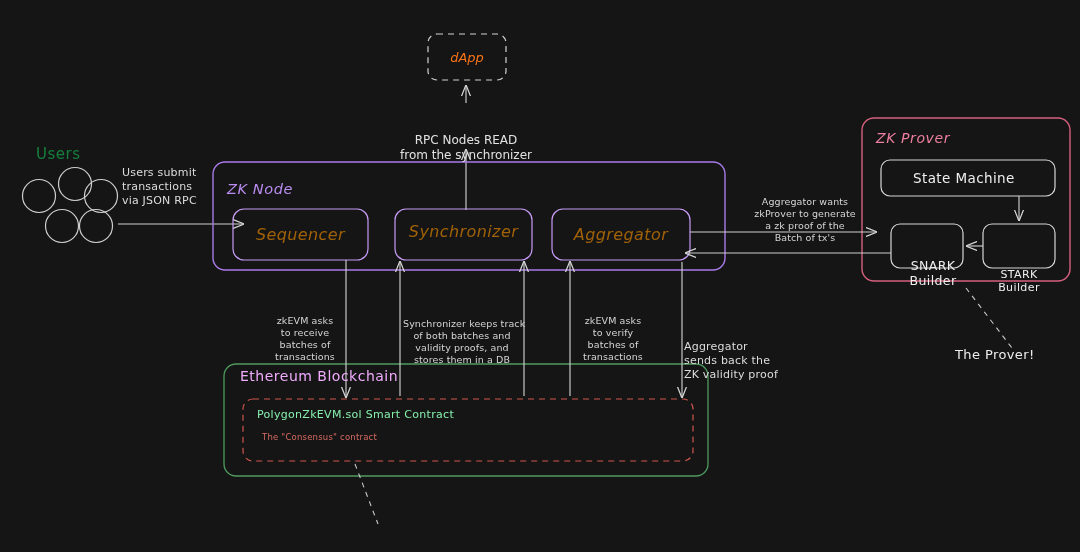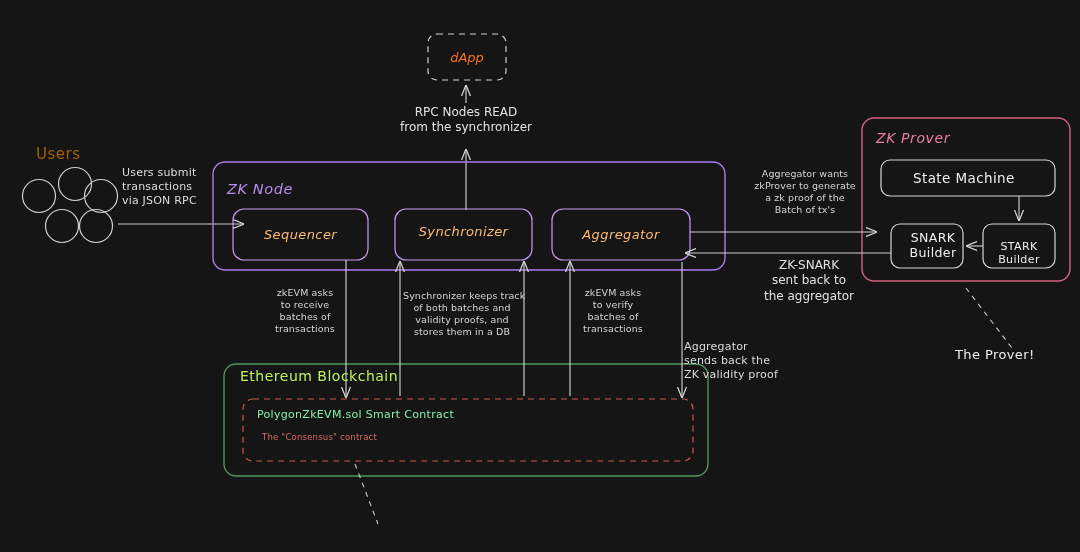--- a/index.html
+++ b/index.html
@@ -5,34 +5,34 @@
   html,body{margin:0;padding:0;background:#141414;}
   body{
     width:1080px;height:552px;overflow:hidden;position:relative;
     font-family:"DejaVu Sans", sans-serif;
     background:#151515;
   }
   #stage{position:absolute;inset:0;width:1080px;height:552px;}
   svg.layer{position:absolute;left:0;top:0;width:1080px;height:552px;overflow:visible;}
 
   .lbl{position:absolute;color:#e9e9e9;white-space:pre;line-height:1.28;}
-  .center{text-align:center;}
+  .center{text-align:center;margin-top:28px;}
 
-  .title-users{font-size:15px;color:#a16207;letter-spacing:.5px;}
+  .title-users{font-size:15px;color:#15803d;letter-spacing:.5px;}
   .note{font-size:11px;color:#dcdcdc;letter-spacing:.2px;}
   .note-sm{font-size:9.5px;color:#d5d5d5;letter-spacing:.1px;}
   .note-md{font-size:12px;color:#e2e2e2;}
 
   .boxlabel{position:absolute;display:flex;align-items:center;justify-content:center;
             white-space:pre;}
   .zk-node-title{font-size:14.5px;color:#b98cf0;letter-spacing:.6px;font-style:italic;}
-  .zk-sub{font-size:13px;color:#fdba74;font-style:italic;letter-spacing:.4px;border-radius:20px;}
+  .zk-sub{font-size:16px;color:#a16207;font-style:italic;letter-spacing:.4px;border-radius:20px;}
   .prover-title{font-size:14px;color:#ec7fa0;letter-spacing:.6px;font-style:italic;}
   .prover-sub{font-size:13.5px;color:#efefef;letter-spacing:.4px;}
-  .eth-title{font-size:14px;color:#bef264;letter-spacing:.5px;}
+  .eth-title{font-size:14px;color:#f0abfc;letter-spacing:.5px;}
   .contract-title{font-size:11px;color:#86efac;letter-spacing:.3px;}
   .contract-sub{font-size:8.5px;color:#d86a62;letter-spacing:.2px;}
   .dapp-label{font-size:13px;color:#f97316;font-style:italic;}
   .callout{font-size:13px;color:#ededed;letter-spacing:.4px;}
 </style>
 </head>
 <body>
 
 <div id="stage">
 
@@ -146,21 +146,18 @@
 
   <div class="lbl note" style="left:684px;top:340px;width:140px;">Aggregator
 sends back the
 ZK validity proof</div>
 
   <div class="lbl note-sm center" style="left:735px;top:168px;width:140px;">Aggregator wants
 zkProver to generate
 a zk proof of the
 Batch of tx's</div>
 
-  <div class="lbl note-md center" style="left:733px;top:258px;width:152px;">ZK-SNARK
-sent back to
-the aggregator</div>
 
   <div class="lbl callout" style="left:311px;top:512px;margin-top:48px;">The Verifier!</div>
 
   <div class="lbl callout" style="left:955px;top:347px;">The Prover!</div>
 
 </div>
 
 </body></html>

